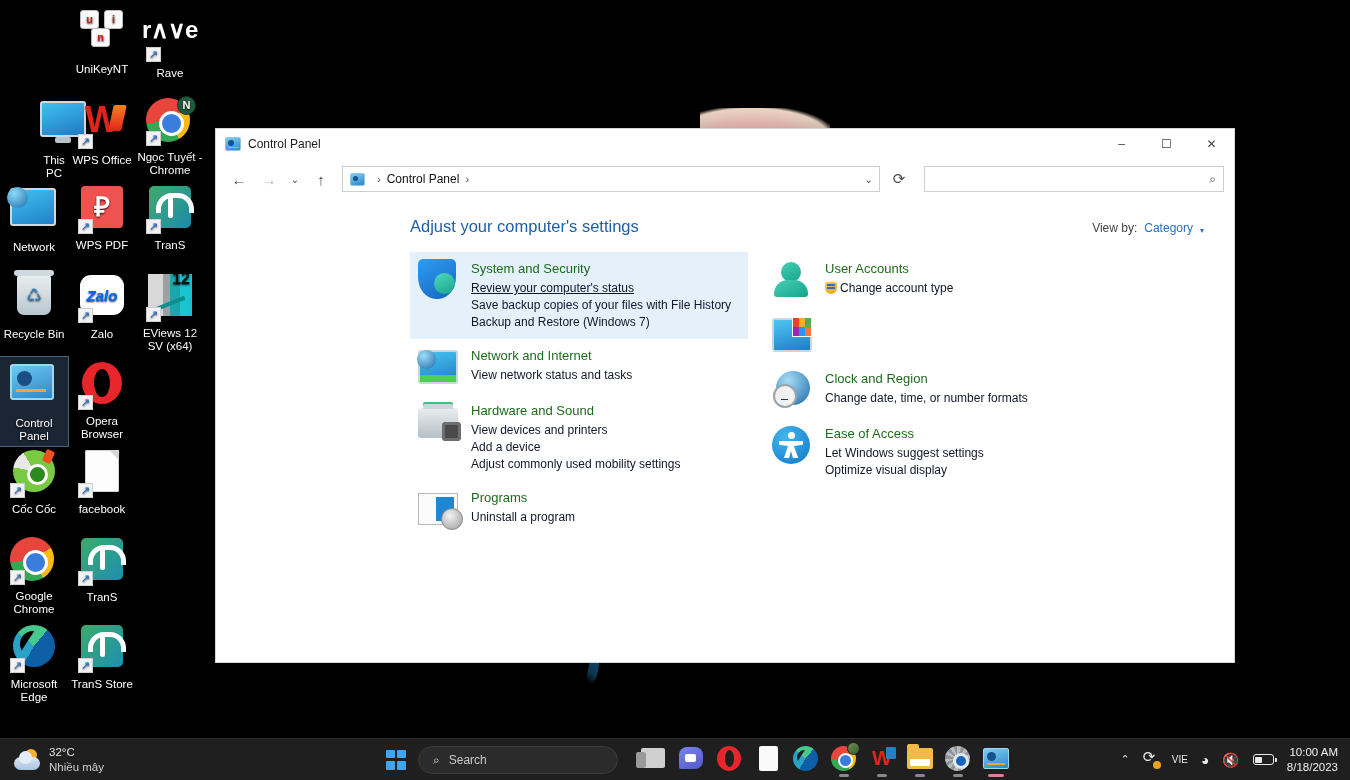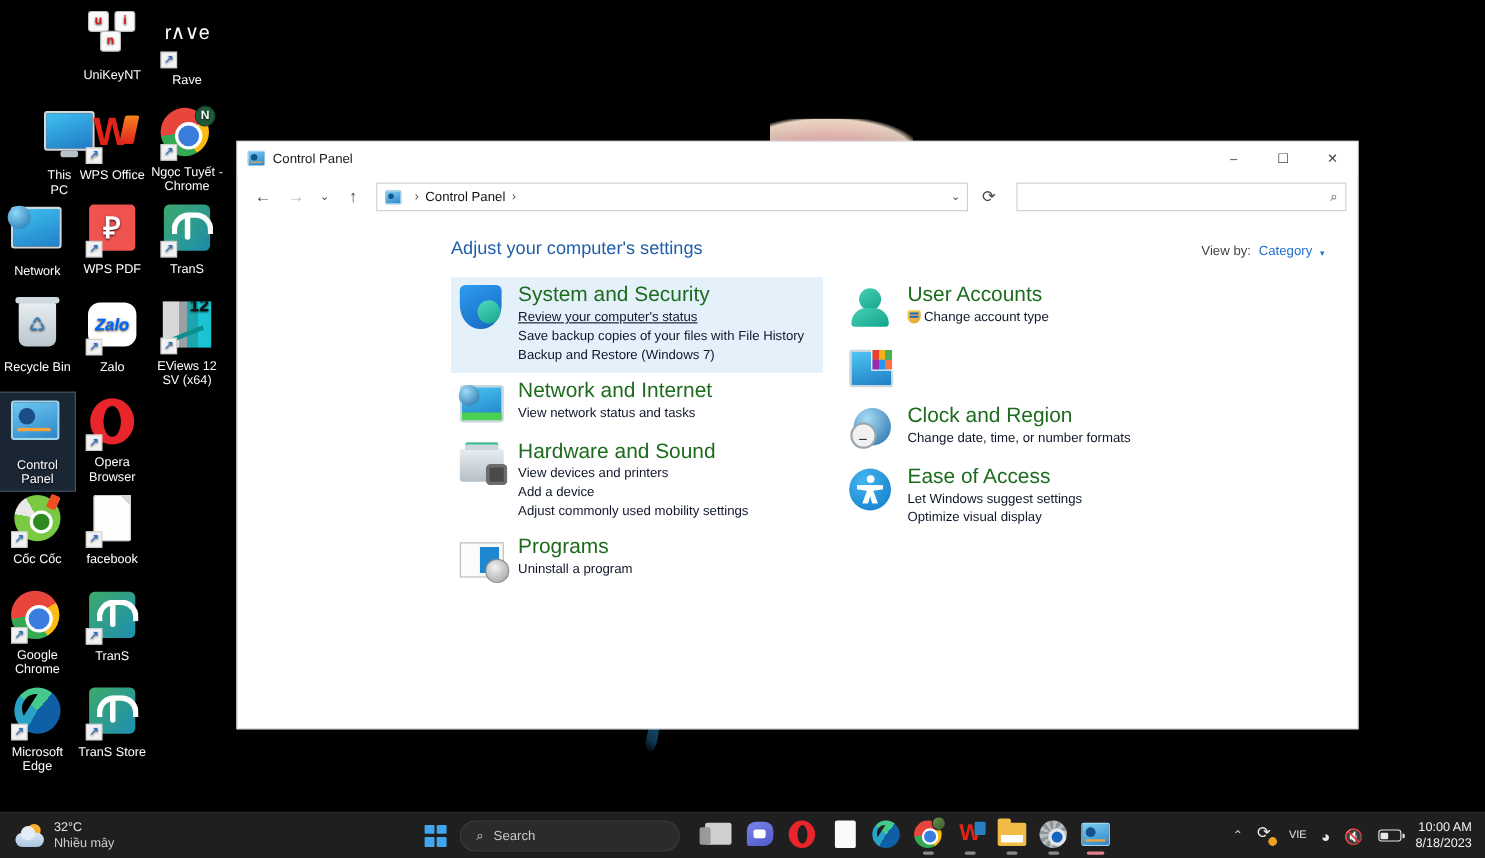--- a/index.html
+++ b/index.html
@@ -55,21 +55,21 @@
      margin-left:-6px; border-radius:50%; background:#c68a1c; box-shadow: 0 14px 0 -2px #c68a1c; }
 
   .ic-unikey { width:48px; height:42px; margin-top:4px; position:relative; }
   .ic-unikey span { position:absolute; width:19px; height:19px; background:#fafafa; border:1px solid #bdbdbd;
      border-radius:3px; color:#d12020; font-weight:bold; font-size:11px; display:flex;
      align-items:center; justify-content:center; box-shadow:0 1px 1px rgba(0,0,0,.3); }
   .ic-unikey .k1 { left:2px; top:0; }
   .ic-unikey .k2 { left:26px; top:0; }
   .ic-unikey .k3 { left:13px; top:18px; }
 
-  .ic-rave { width:48px; height:30px; margin-top:8px; color:#fff; font-weight:normal; font-size:18px;
+  .ic-rave { width:48px; height:30px; margin-top:8px; color:#fff; font-weight:bold; font-size:24px;
      letter-spacing:-.5px; display:flex; align-items:center; justify-content:center; }
 
   .ic-pc { width:46px; height:36px; margin-top:5px; background:linear-gradient(160deg,#3fc0f0,#1f79c4);
      border-radius:3px; border:2px solid #cfd8de; position:relative; }
   .ic-pc:after { content:""; position:absolute; left:50%; bottom:-8px; margin-left:-8px;
      width:16px; height:6px; background:#b9c3ca; border-radius:2px; }
 
   .ic-wps { width:48px; height:40px; margin-top:5px; position:relative; }
   .ic-wps:before { content:"W"; position:absolute; left:0; top:0; width:48px; text-align:center;
      font-size:36px; font-weight:bold; color:#e2231a; line-height:38px; }
@@ -212,21 +212,21 @@
 
   #cat-cols { display: flex; margin-top: 16px; padding-left: 194px; padding-right: 30px; }
   .cat-col { width: 338px; }
   .cat-col.right { margin-left: 16px; }
   .cat {
     display: flex; padding: 6px 8px 8px 8px; gap: 13px; align-items: flex-start;
   }
   .cat.hl { background: #e4f1fb; }
   .cat-ico { width: 40px; height: 40px; flex: none; position: relative; margin-top: 1px; }
   .cat-txt { padding-top: 1px; }
-  .cat-title { font-size: 19px; color: #1d6b1d; margin-bottom: 2px; line-height: 19px; }
+  .cat-title { font-size: 13px; color: #1d6b1d; margin-bottom: 2px; line-height: 19px; }
   .cat-link { font-size: 12px; color: #0f172a; line-height: 17px; display: block; }
   .cat-link.u { text-decoration: underline; }
   .cat-link .shieldglyph {
     display:inline-block; width:12px; height:12px; vertical-align:-2px; margin-right:3px;
     background: linear-gradient(160deg,#f6cf55,#e0a52a); border-radius:2px 2px 6px 6px;
     position: relative;
   }
   .cat-link .shieldglyph:after { content:""; position:absolute; left:2px; top:2px; width:8px; height:1.5px;
      background:#2d6bbf; box-shadow: 0 3px 0 #2d6bbf; }
 

